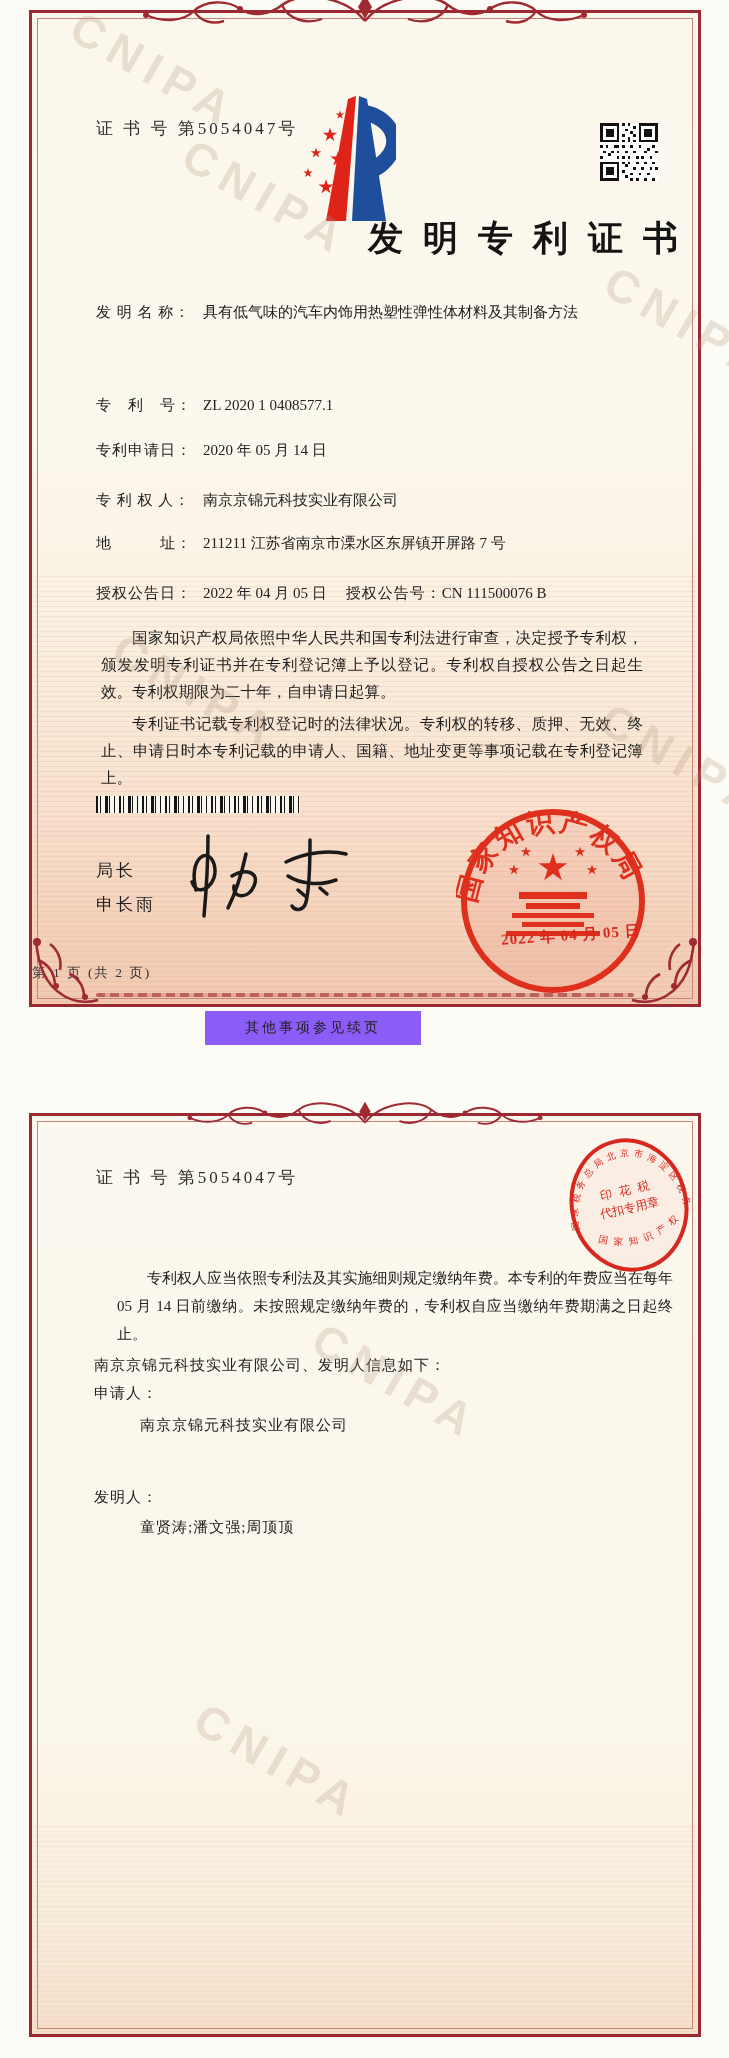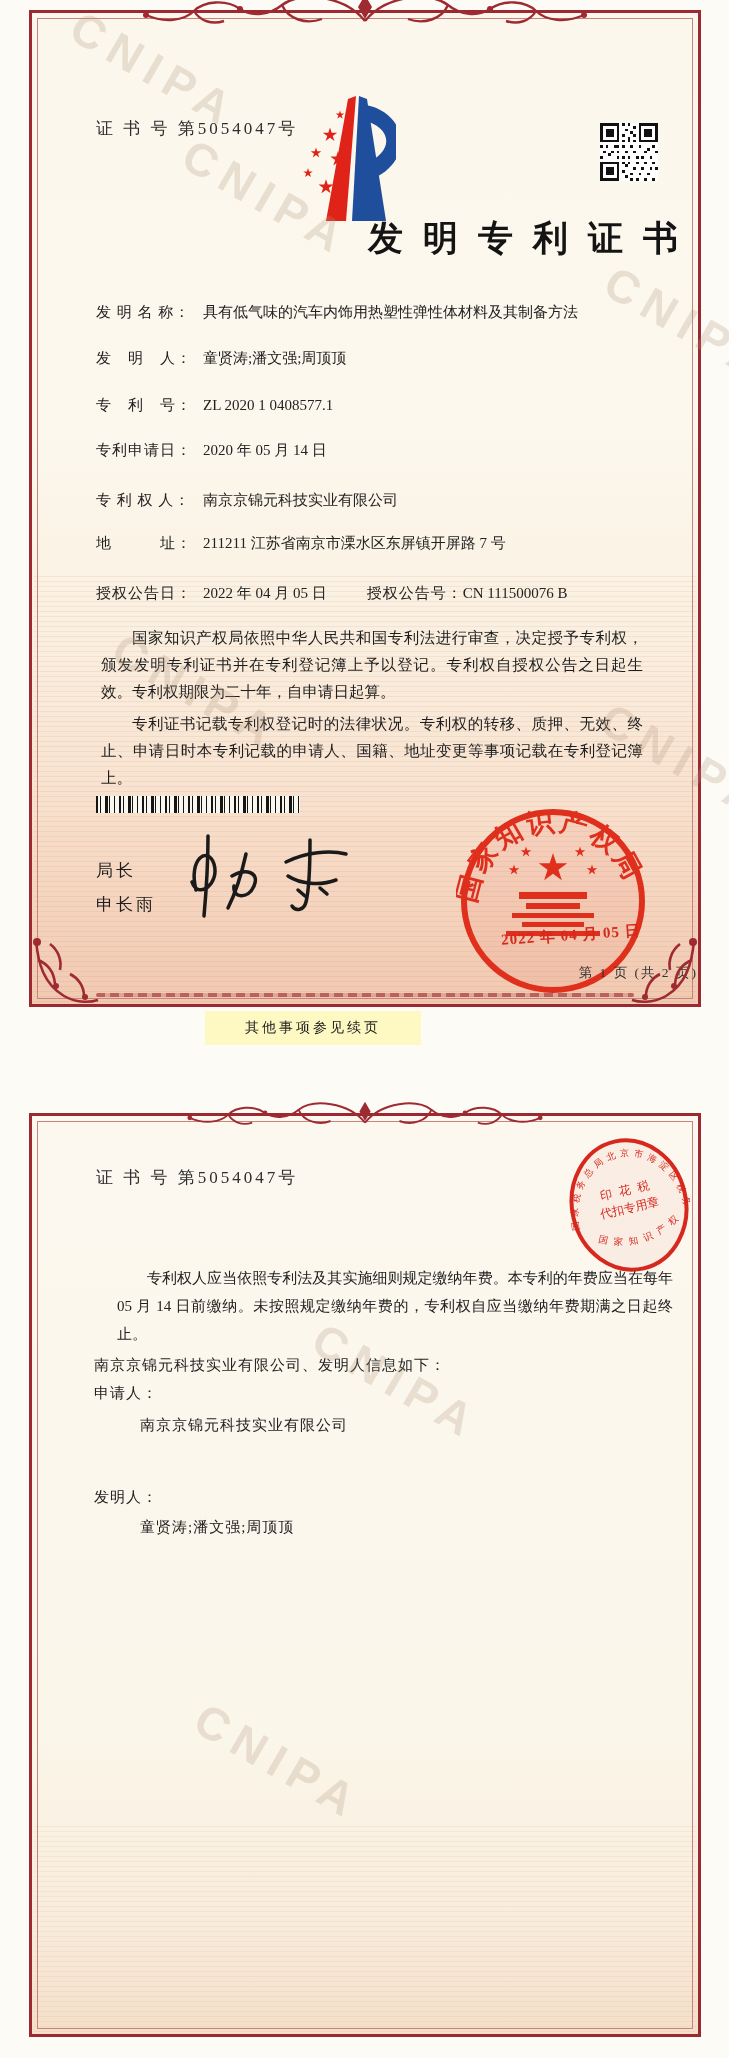--- a/index.html
+++ b/index.html
@@ -42,44 +42,44 @@
   #page1 .cert-no { top:104px; }
   #page2 .cert-no { top:50px; }
 
   .logo { position:absolute; left:264px; top:80px; }
   .qr { position:absolute; left:568px; top:110px; }
   .title { position:absolute; top:202px; left:0; width:100%; text-align:right;
     font-size:35px; font-weight:600; letter-spacing:20px; text-indent:20px; color:#141414; }
 
   .frow { position:absolute; left:64px; width:575px; font-size:15px; color:#222; white-space:nowrap; }
   .flabel { display:inline-block; width:107px; letter-spacing:1px; }
-  .g2 { display:inline-block; width:auto; margin-left:40px; letter-spacing:1px; }
+  .g2 { display:inline-block; width:auto; margin-left:19px; letter-spacing:1px; }
 
   .paras { position:absolute; left:64px; top:606px; width:552px;
     font-size:15.5px; line-height:27px; color:#1e1e1e; text-align:justify; }
   .paras p { margin:5px; text-indent:2em; }
 
   .barcode { position:absolute; left:64px; top:783px; width:204px; height:17px;
     background-color:#faf7ef;
     background-image:
       repeating-linear-gradient(90deg,#151515 0 2px,transparent 2px 4px,#151515 4px 5px,transparent 5px 9px,#151515 9px 12px,transparent 12px 13px,#151515 13px 14px,transparent 14px 18px,#151515 18px 19px,transparent 19px 23px);
   }
 
   .director { position:absolute; left:64px; top:841px; font-size:17px; line-height:34px; color:#1f1f1f; letter-spacing:3px; }
   .signature { position:absolute; left:136px; top:815px; }
   .seal { position:absolute; left:424px; top:791px; }
   .seal-date { position:absolute; left:420px; top:913px; width:238px; text-align:center;
     font-size:15px; font-weight:700; color:#d7281c; letter-spacing:1px; transform:rotate(-4deg); white-space:nowrap; }
 
-  .page-footer { position:absolute; left:0; width:100%; text-align:right; font-size:13.5px; color:#333; letter-spacing:2px; }
+  .page-footer { position:absolute; left:0; width:100%; text-align:left; font-size:13.5px; color:#333; letter-spacing:2px; }
   #page1 .page-footer { top:951px; }
   #page2 .page-footer { top:893px; }
 
   .note-box { position:absolute; left:205px; top:1011px; width:216px; height:34px;
-    background:#fef9c3; text-align:center; line-height:34px; font-size:14px;
+    background:#8b5cf6; text-align:center; line-height:34px; font-size:14px;
     letter-spacing:3px; color:#222; z-index:3; }
 
   .stamp { position:absolute; left:530px; top:18px; transform:rotate(-13deg); }
   .p2para { position:absolute; left:64px; top:148px; width:556px; font-size:15px;
     line-height:28px; text-align:justify; color:#222;margin-left:21px; }
   .p2para p { margin:0; text-indent:2em; }
   .p2line { position:absolute; font-size:15px; color:#222; white-space:nowrap; letter-spacing:1px; }
 
   .wm { position:absolute; z-index:30; pointer-events:none; white-space:nowrap;
     font-family:"Liberation Sans","DejaVu Sans",sans-serif; font-weight:700;
@@ -200,23 +200,20 @@
         <rect x="16" y="20" width="1" height="1"></rect>
       <rect x="19" y="20" width="1" height="1"></rect>
     </g>
   </svg>
 
   <div class="title">发明专利证书</div>
 
   <div class="frow" style="top:290px">
     <span class="flabel">发 明 名 称：</span><span>具有低气味的汽车内饰用热塑性弹性体材料及其制备方法</span>
   </div>
-  <div class="frow" style="top:336px">
-    <span class="flabel">发　明　人：</span><span>童贤涛;潘文强;周顶顶</span>
-  </div>
   <div class="frow" style="top:383px">
     <span class="flabel">专　利　号：</span><span>ZL 2020 1 0408577.1</span>
   </div>
   <div class="frow" style="top:428px">
     <span class="flabel">专利申请日：</span><span>2020 年 05 月 14 日</span>
   </div>
   <div class="frow" style="top:478px">
     <span class="flabel">专 利 权 人：</span><span>南京京锦元科技实业有限公司</span>
   </div>
   <div class="frow" style="top:521px">

